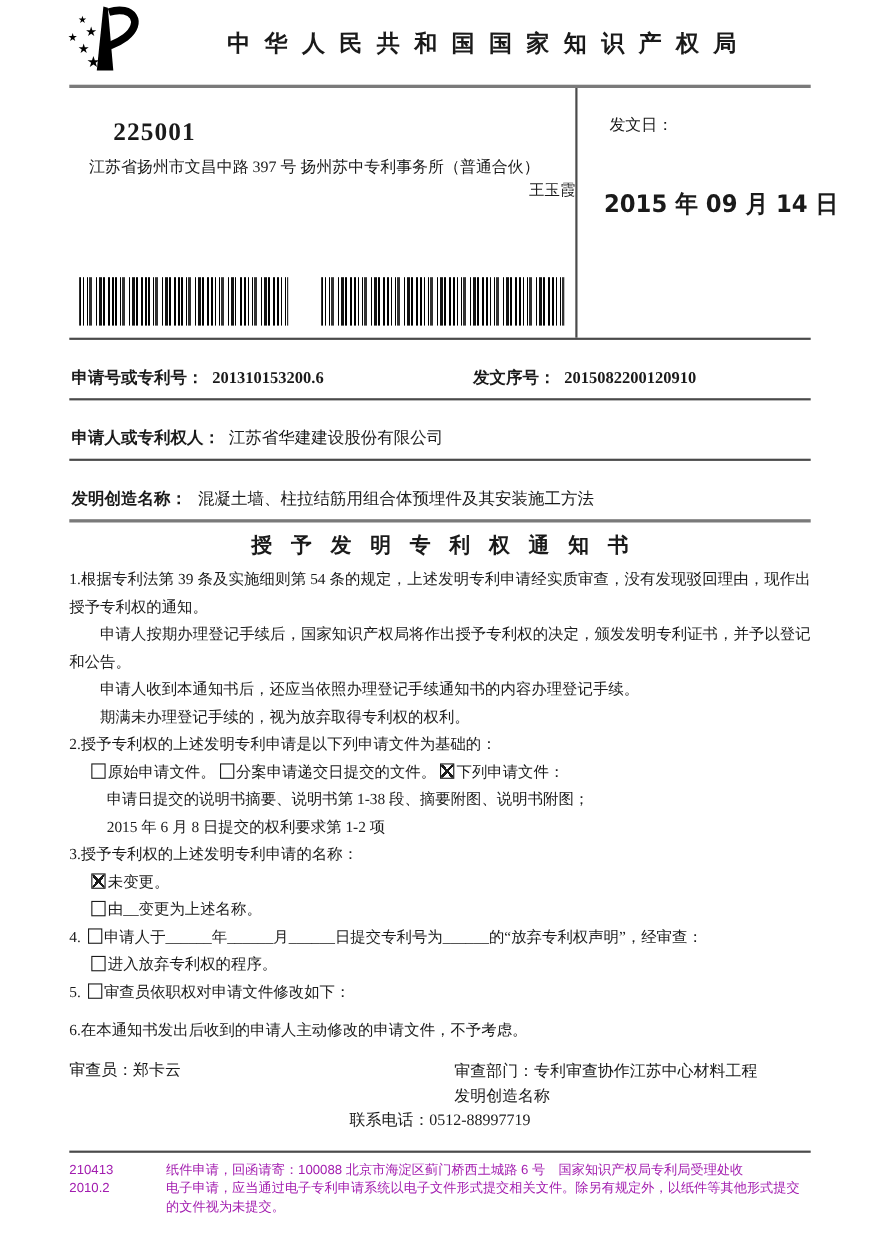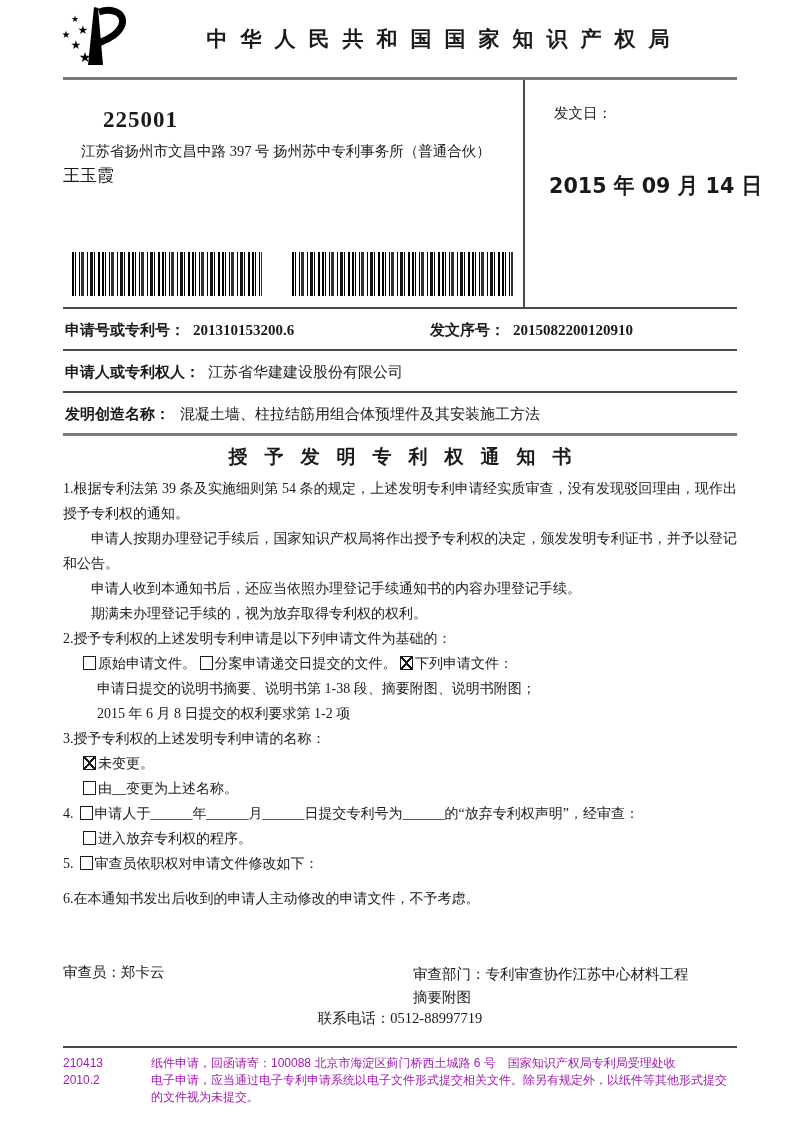--- a/index.html
+++ b/index.html
@@ -20,38 +20,38 @@
   .hdr-title{
     flex:1;text-align:center;
     font-size:21px;font-weight:bold;letter-spacing:13px;text-indent:13px;
     white-space:nowrap;
   }
   
   .addr-zone{display:flex;height:227px;border-bottom:2px solid #4a4a4a;}
   .addr-left{flex:1;position:relative;}
   .postcode{margin:27px 0 0 40px;font-size:23px;font-weight:bold;letter-spacing:1px;}
   .addr-line{margin:9px 0 0 18px;font-size:14.5px;}
-  .addr-name{margin:3px 0 0 0;font-size:17px;text-align:left;width:460px;}
+  .addr-name{margin:3px 0 0 0;font-size:14px;text-align:right;width:460px;}
   .barcodes{position:absolute;left:9px;bottom:11px;display:flex;}
   .barcode{height:44px;background-image:repeating-linear-gradient(90deg,
     #000 0 2px,#fff 2px 3px,#000 3px 4px,#fff 4px 7px,#000 7px 8px,#fff 8px 9px,
     #333 9px 12px,#fff 12px 15px,#000 15px 16px,#fff 16px 18px,#111 18px 21px,
     #fff 21px 22px,#000 22px 23px,#fff 23px 26px,#000 26px 28px,#fff 28px 30px);}
   .bc1{width:190px;}
   .bc2{width:221px;margin-left:30px;}
   .date-box{flex:0 0 199px;border-left:2px solid #4a4a4a;box-sizing:border-box;}
   .date-label{margin:24px 0 0 29px;font-size:14.5px;}
   .date-value{
     margin:48px 0 0 24px;
     font-family:"DejaVu Sans","Liberation Sans",sans-serif;
     font-size:22px;font-weight:bold;letter-spacing:0px;
     transform:scaleX(.94);transform-origin:left;white-space:nowrap;
   }
   
-  .meta-row{display:flex;align-items:baseline;padding:12px 2px 9px;border-bottom:2px solid #4a4a4a;font-size:15px;}
+  .meta-row{display:flex;align-items:baseline;padding:25px 2px 9px;border-bottom:2px solid #4a4a4a;font-size:15px;}
   .meta-row:last-child{border-bottom:3px solid #7a7a7a;}
   .m-label{font-weight:bold;white-space:nowrap;}
   .m-val{margin-left:8px;}
   .m-num{font-weight:bold;font-family:"Liberation Serif","DejaVu Serif",serif;}
   .m-col1{flex:0 0 365px;}
   
   .notice-title{
     margin:8px 0 6px;text-align:center;
     font-size:19px;font-weight:bold;letter-spacing:17px;text-indent:17px;white-space:nowrap;
   }
@@ -182,21 +182,21 @@
     <div class="para">6.在本通知书发出后收到的申请人主动修改的申请文件，不予考虑。</div>
   </div>
 
   <div class="signoff">
     <div class="so-row">
       <div>
         <span>审查员：</span><span>郑卡云</span>
       </div>
       <div class="so-right">
         <span>审查部门：</span><span>专利审查协作江苏中心材料工程</span>
-        <div>摘要附图</div>
+        <div>发明创造名称</div>
       </div>
     </div>
     <div class="so-phone">
       <span>联系电话：</span><span>0512-88997719</span>
     </div>
   </div>
 
   <div class="foot">
     <div class="foot-codes">
       <div>210413</div>

